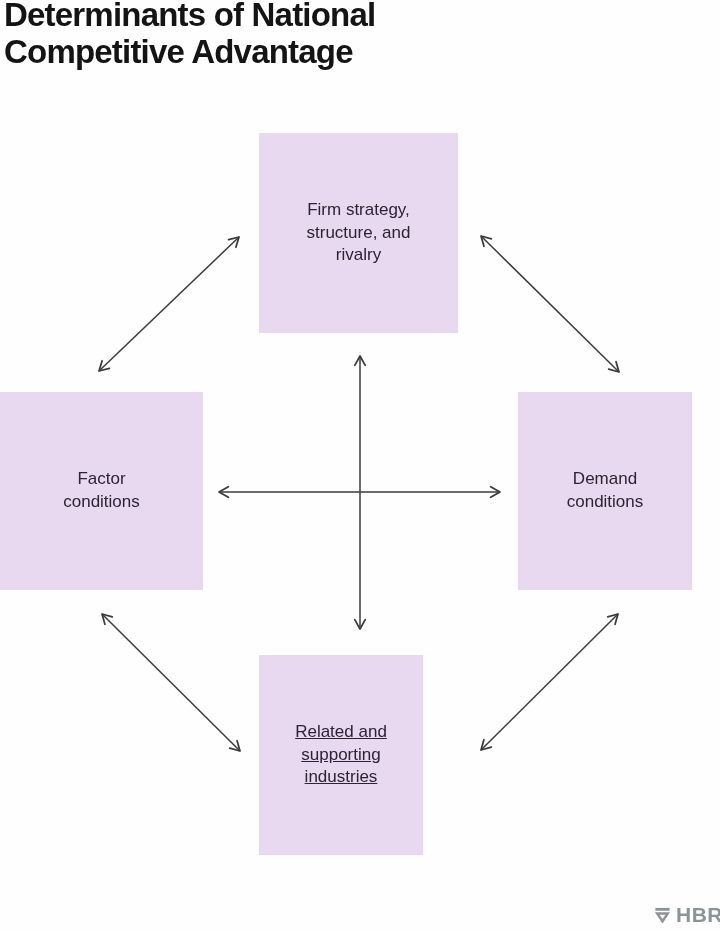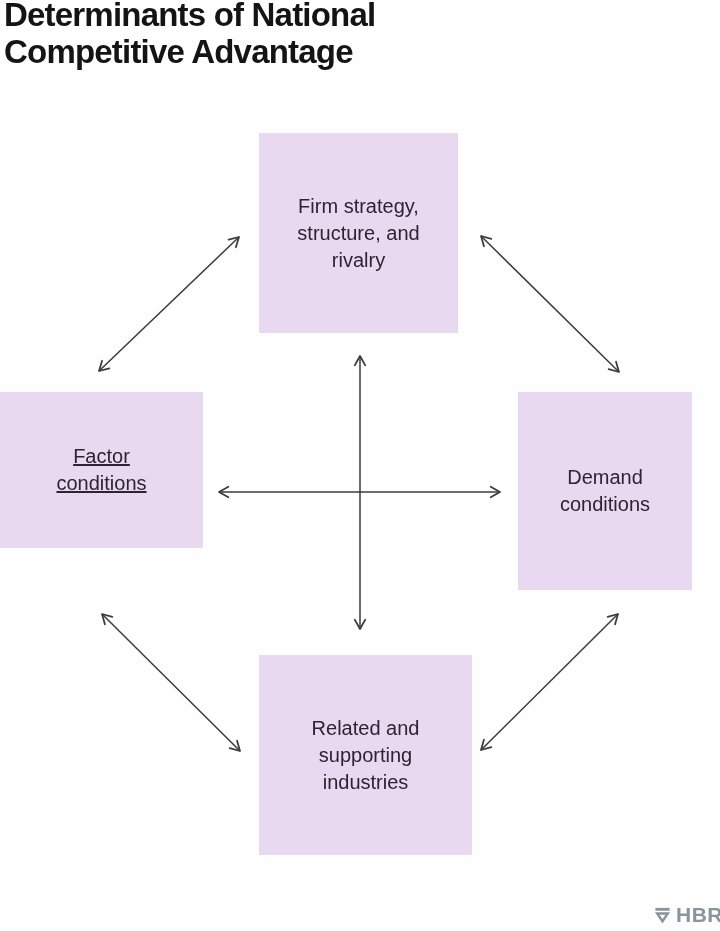--- a/index.html
+++ b/index.html
@@ -29,28 +29,28 @@
     white-space: pre-line;
   }
   .node {
     position: absolute;
     background: var(--node-fill, #e8d9f0);
     display: flex;
     align-items: center;
     justify-content: center;
     text-align: center;
     color: var(--node-text, #2e2333);
-    font-size: 20px;
+    font-size: 17px;
     line-height: 1.35;
     white-space: pre-line;
   }
   .node-top    { left: 259px; top: 133px; width: 199px; height: 200px; }
-  .node-left   { left: 0px;   top: 392px; width: 203px; height: 156px; text-decoration: underline; }
+  .node-left   { left: 0px;   top: 392px; width: 203px; height: 198px; }
   .node-right  { left: 518px; top: 392px; width: 174px; height: 198px; }
-  .node-bottom { left: 259px; top: 655px; width: 213px; height: 200px; }
+  .node-bottom { left: 259px; top: 655px; width: 164px; height: 200px; text-decoration: underline; }
   svg.connectors {
     position: absolute;
     inset: 0;
     pointer-events: none;
   }
   .arrow {
     stroke: var(--arrow, #3b3b3b);
     stroke-width: 1.5;
     fill: none;
   }

